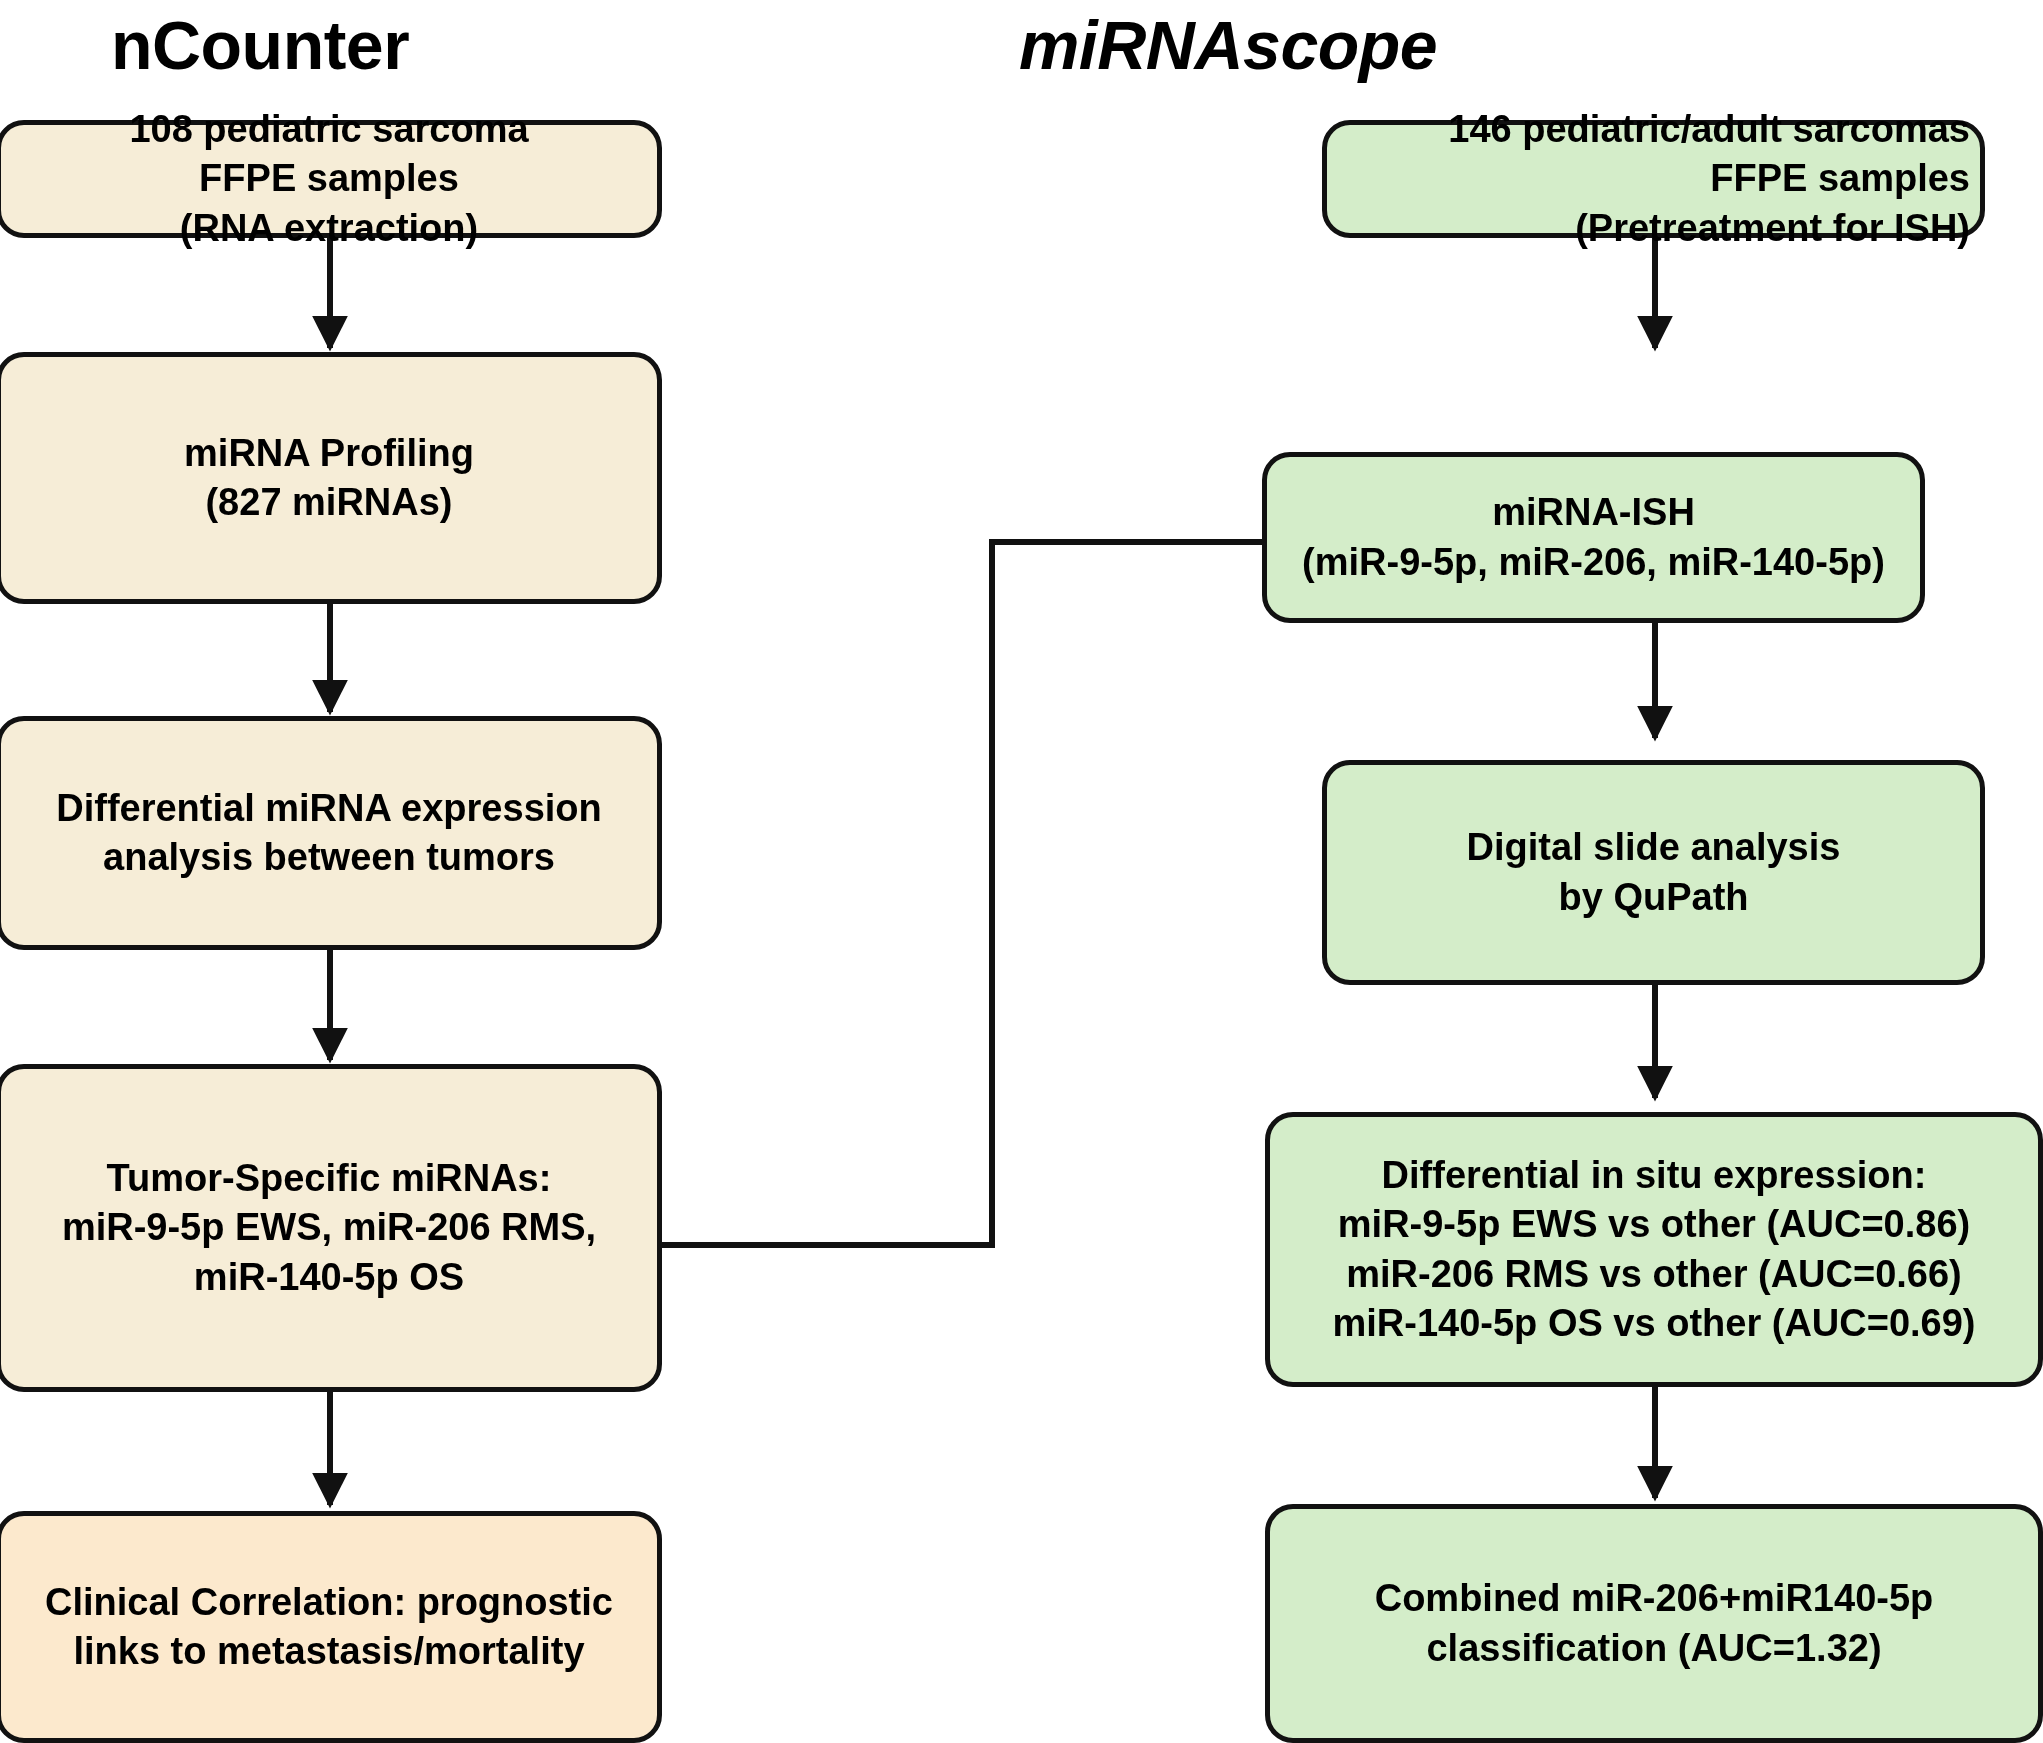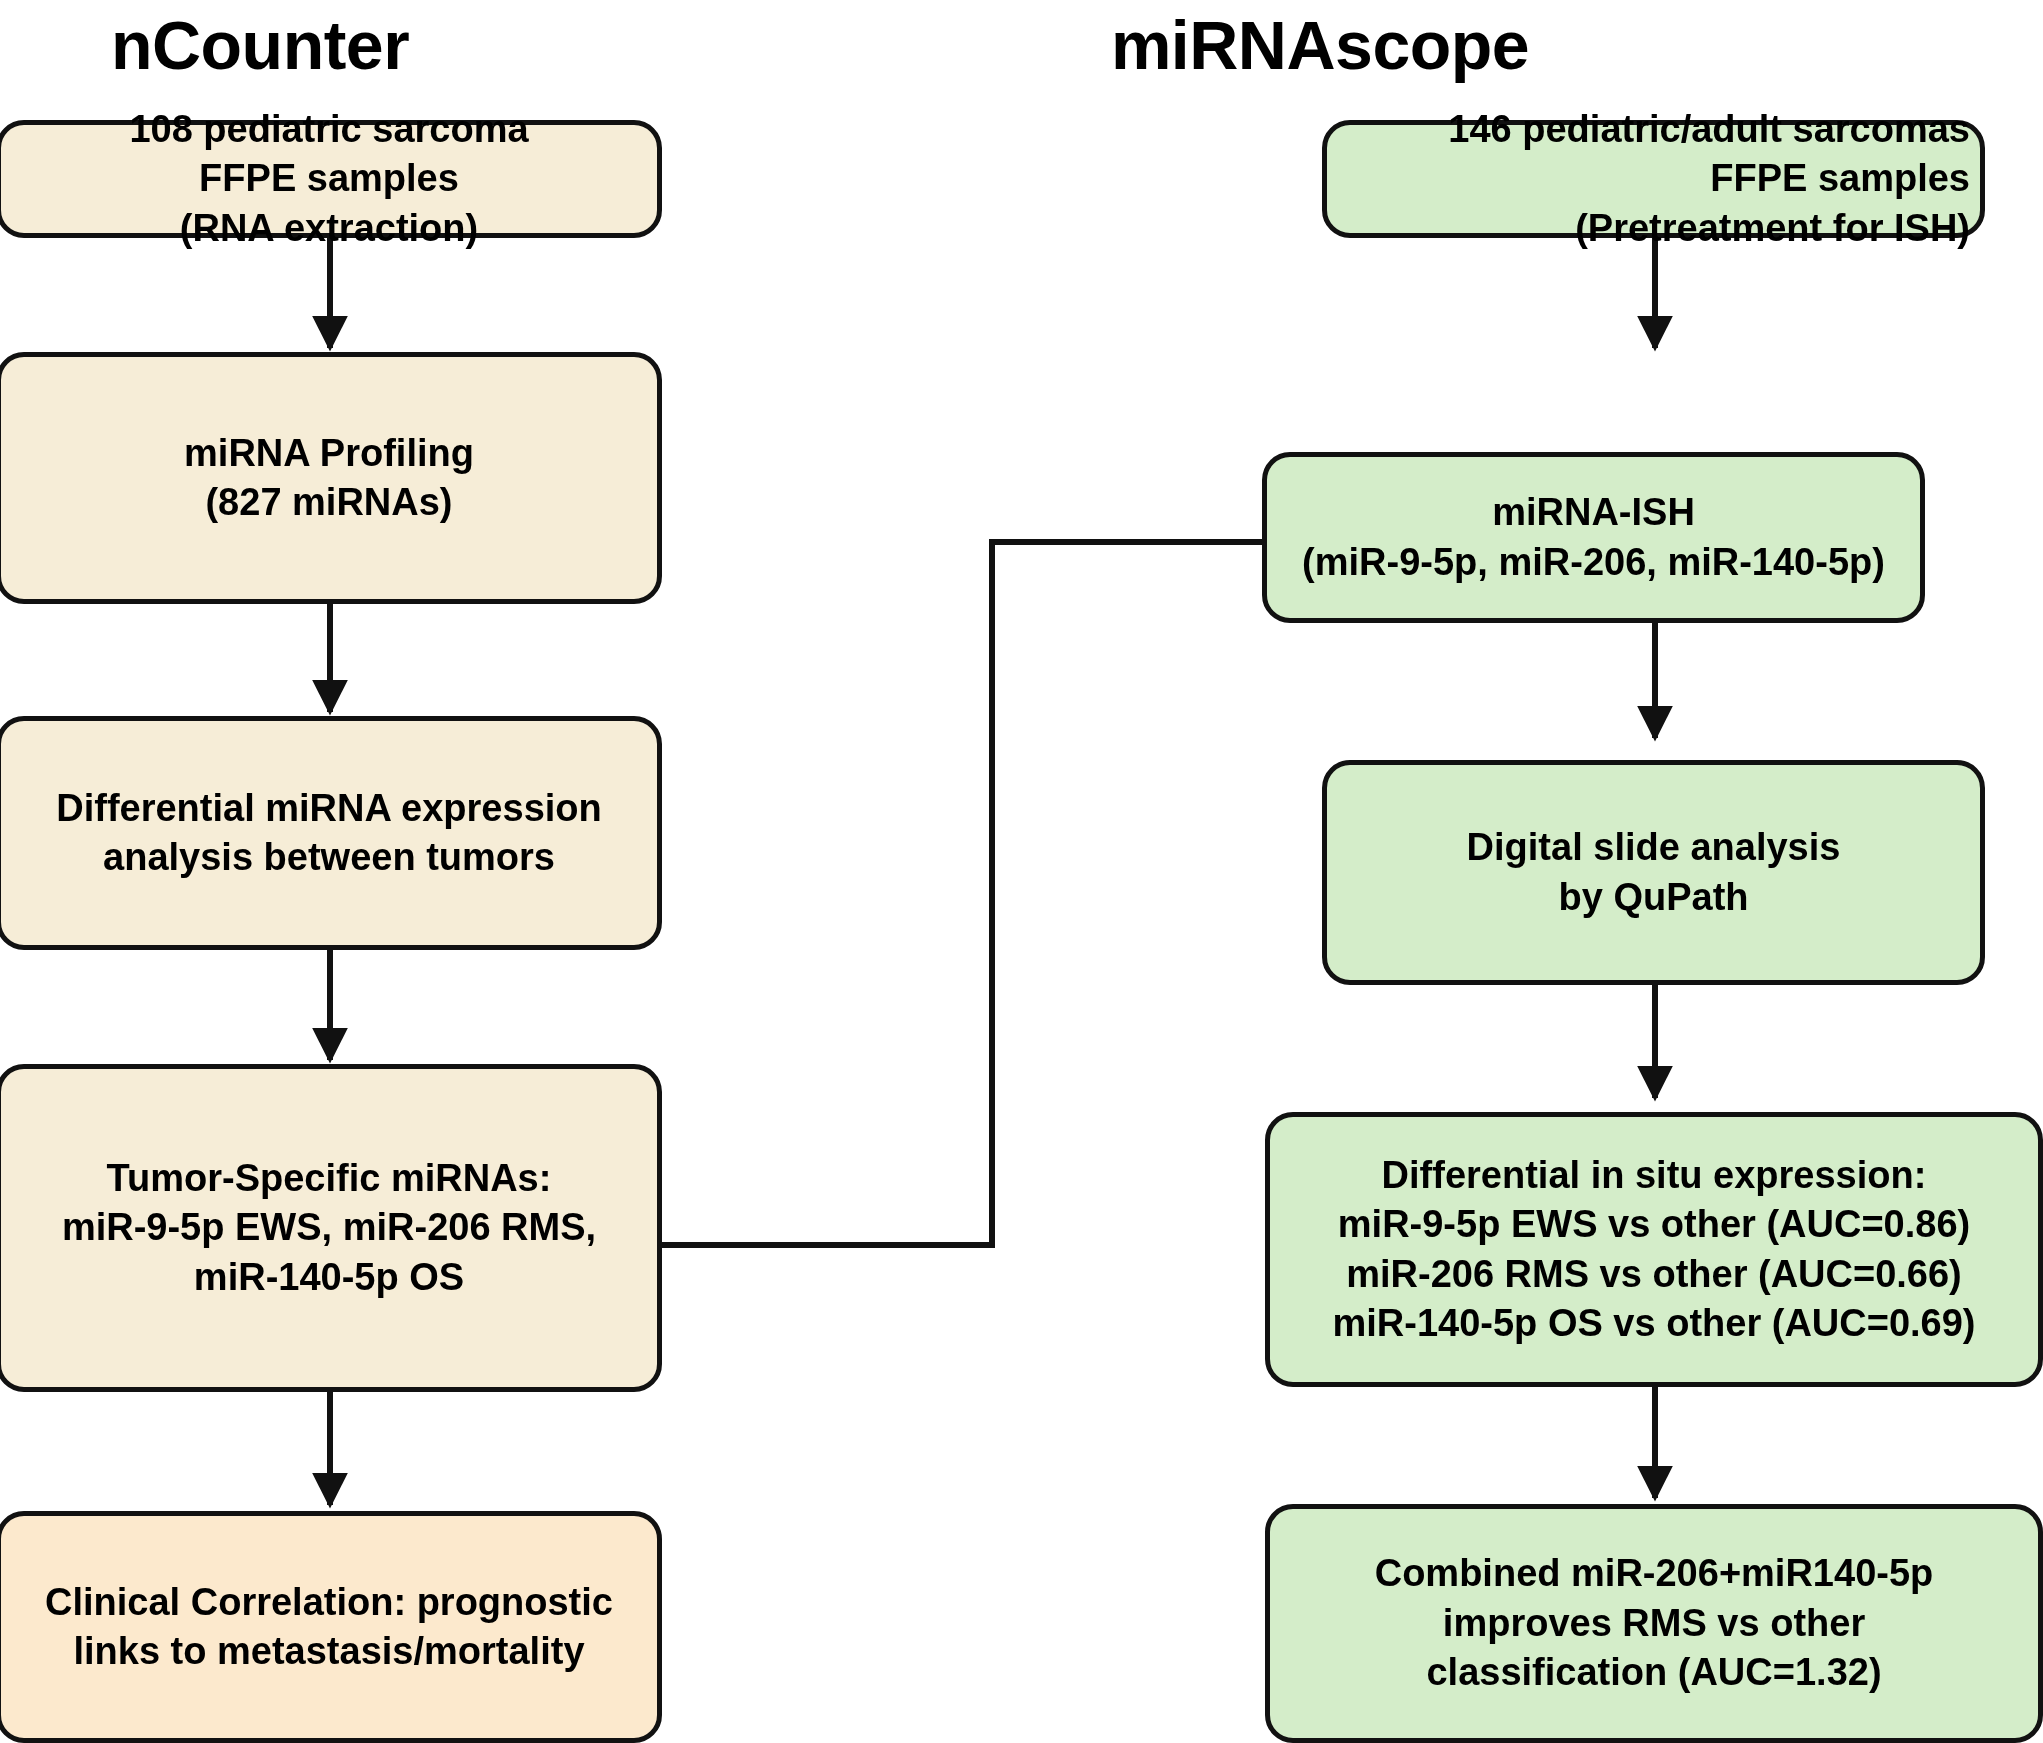--- a/index.html
+++ b/index.html
@@ -21,21 +21,21 @@
   .col-header {
     position: absolute;
     font-size: 68px;
     font-weight: bold;
     color: #000000;
     text-align: center;
     letter-spacing: -0.5px;
     white-space: nowrap;
   }
   #header-ncounter { left: 0px;   top: 6px;  width: 520px; }
-  #header-mirnascope { left: 1060px; top: 6px; width: 520px; }
+  #header-mirnascope { left: 968px; top: 6px; width: 520px; font-style: italic; }
 
   .node {
     position: absolute;
     border: 5px solid #111111;
     border-radius: 28px;
     display: flex;
     align-items: center;
     justify-content: center;
     text-align: center;
     color: #000000;
@@ -156,18 +156,17 @@
       <div>Differential in situ expression:</div>
       <div>miR-9-5p EWS vs other (AUC=0.86)</div>
       <div>miR-206 RMS vs other (AUC=0.66)</div>
       <div>miR-140-5p OS vs other (AUC=0.69)</div>
     </div>
   </div>
 
   <div class="node fill-green" style="left:1265px; top:1504px; width:778px; height:239px;">
     <div class="lines">
       <div>Combined miR-206+miR140-5p</div>
-      <div>improves RMS vs other</div>
       <div>classification (AUC=1.32)</div>
     </div>
   </div>
 
 </div>
 
 </body></html>

